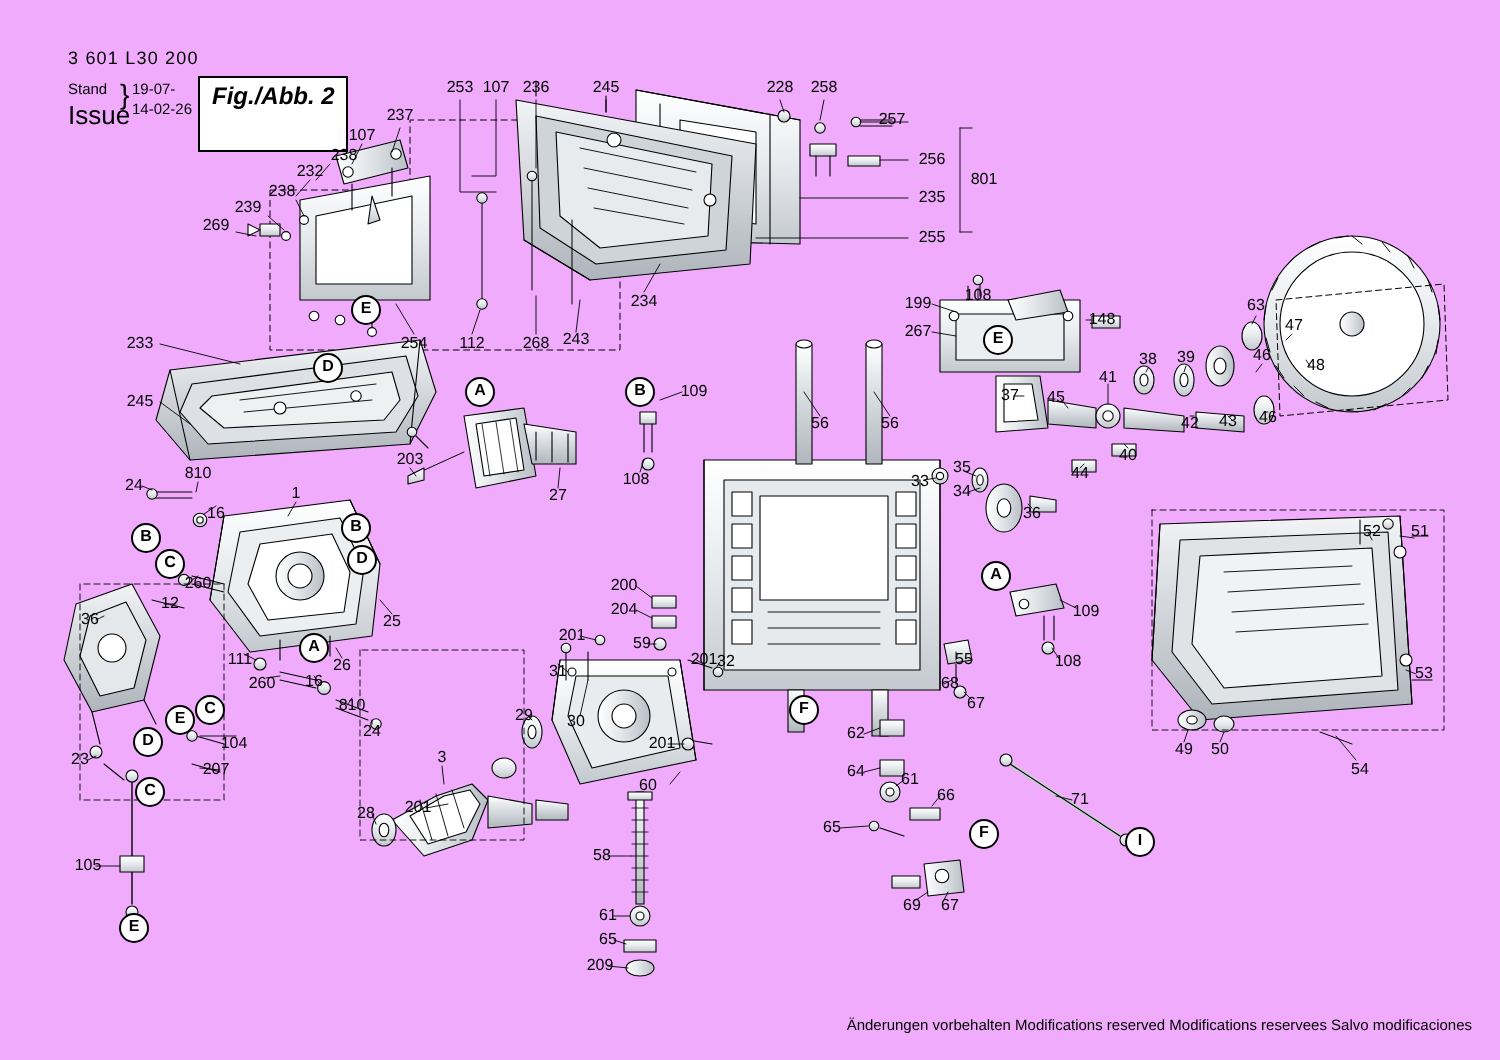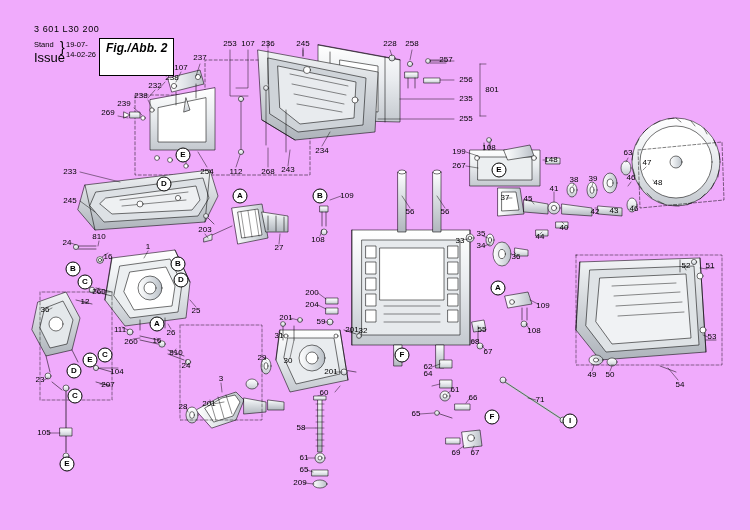--- a/index.html
+++ b/index.html
@@ -506,20 +506,24 @@
   </svg>
 
   <div class="hdr" id="hdr-code">3 601 L30 200</div>
   <div class="hdr" id="hdr-stand">Stand</div>
   <div class="hdr" id="hdr-issue">Issue</div>
   <div class="hdr" id="hdr-brace">}</div>
   <div class="hdr" id="hdr-date1">19-07-</div>
   <div class="hdr" id="hdr-date2">14-02-26</div>
   <div id="figbox">Fig./Abb. 2</div>
 
+  <div id="footer">Änderungen vorbehalten
+Modifications reserved
+Modifications reservees
+Salvo modificaciones</div>
 
   <div id="labels">
       <div class="lbl" style="left: 230px; top: 44px;">253</div>
       <div class="lbl" style="left: 248px; top: 44px;">107</div>
       <div class="lbl" style="left: 268px; top: 44px;">236</div>
       <div class="lbl" style="left: 303px; top: 44px;">245</div>
       <div class="lbl" style="left: 390px; top: 44px;">228</div>
       <div class="lbl" style="left: 412px; top: 44px;">258</div>
       <div class="lbl" style="left: 200px; top: 58px;">237</div>
       <div class="lbl" style="left: 181px; top: 68px;">107</div>
@@ -565,21 +569,21 @@
       <div class="lbl" style="left: 410px; top: 212px;">56</div>
       <div class="lbl" style="left: 445px; top: 212px;">56</div>
       <div class="lbl" style="left: 347px; top: 196px;">109</div>
       <div class="lbl" style="left: 318px; top: 240px;">108</div>
       <div class="lbl" style="left: 543px; top: 306px;">109</div>
       <div class="lbl" style="left: 534px; top: 331px;">108</div>
       <div class="lbl" style="left: 482px; top: 330px;">55</div>
       <div class="lbl" style="left: 475px; top: 342px;">68</div>
       <div class="lbl" style="left: 488px; top: 352px;">67</div>
       <div class="lbl" style="left: 428px; top: 367px;">62</div>
-      <div class="lbl" style="left: 428px; top: 374px;">64</div>
+      <div class="lbl" style="left: 428px; top: 386px;">64</div>
       <div class="lbl" style="left: 455px; top: 390px;">61</div>
       <div class="lbl" style="left: 473px; top: 398px;">66</div>
       <div class="lbl" style="left: 416px; top: 414px;">65</div>
       <div class="lbl" style="left: 456px; top: 453px;">69</div>
       <div class="lbl" style="left: 475px; top: 453px;">67</div>
       <div class="lbl" style="left: 540px; top: 400px;">71</div>
       <div class="lbl" style="left: 686px; top: 266px;">52</div>
       <div class="lbl" style="left: 710px; top: 266px;">51</div>
       <div class="lbl" style="left: 712px; top: 337px;">53</div>
       <div class="lbl" style="left: 592px; top: 375px;">49</div>

